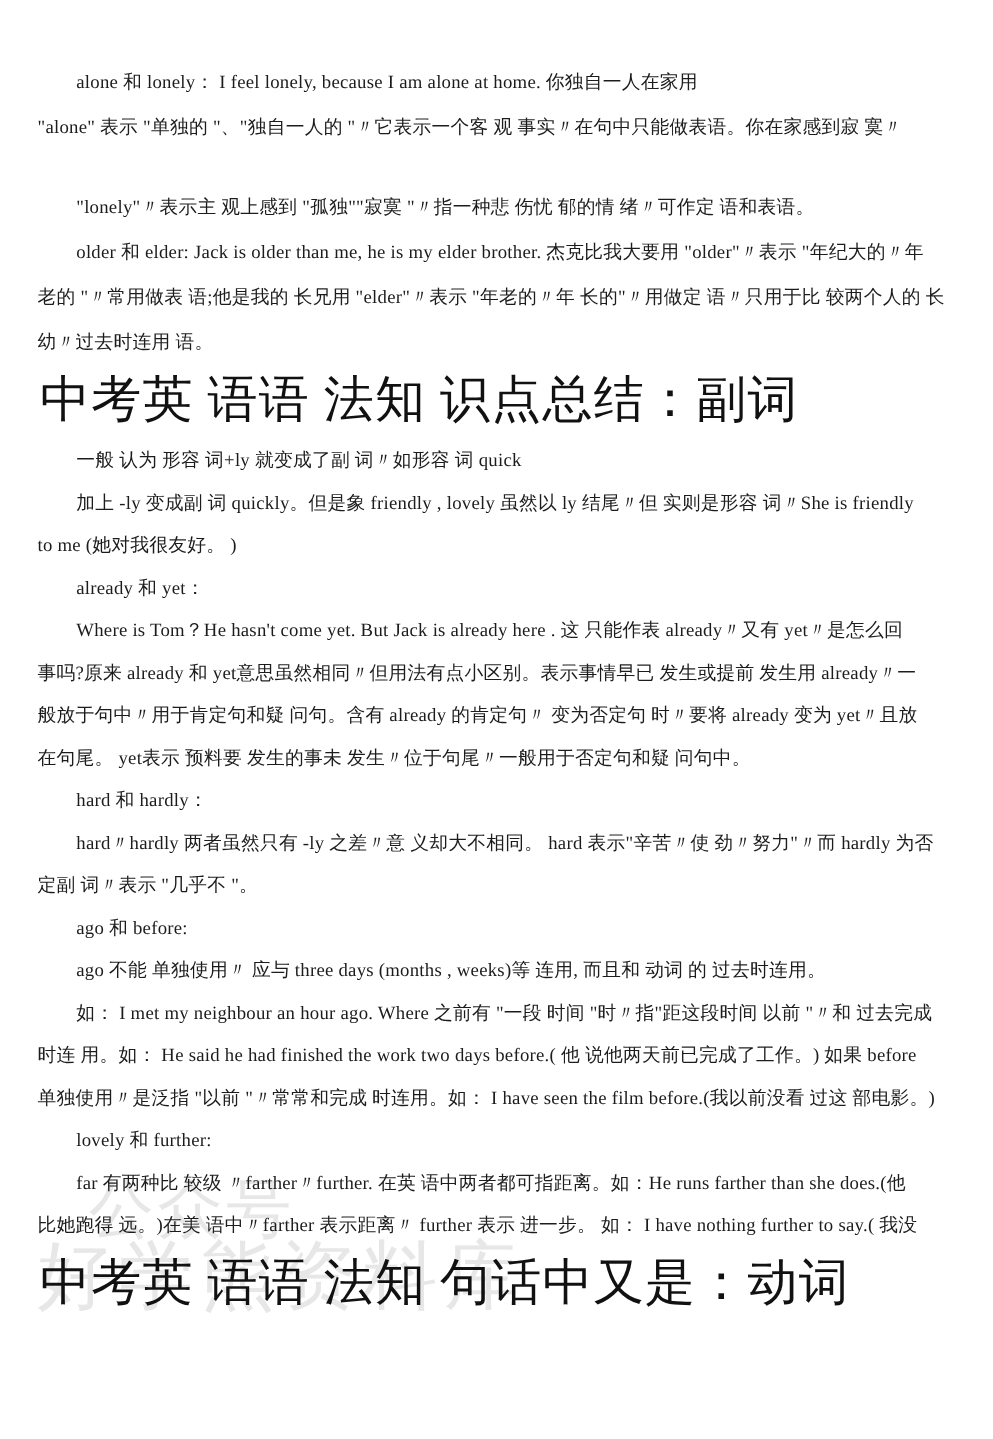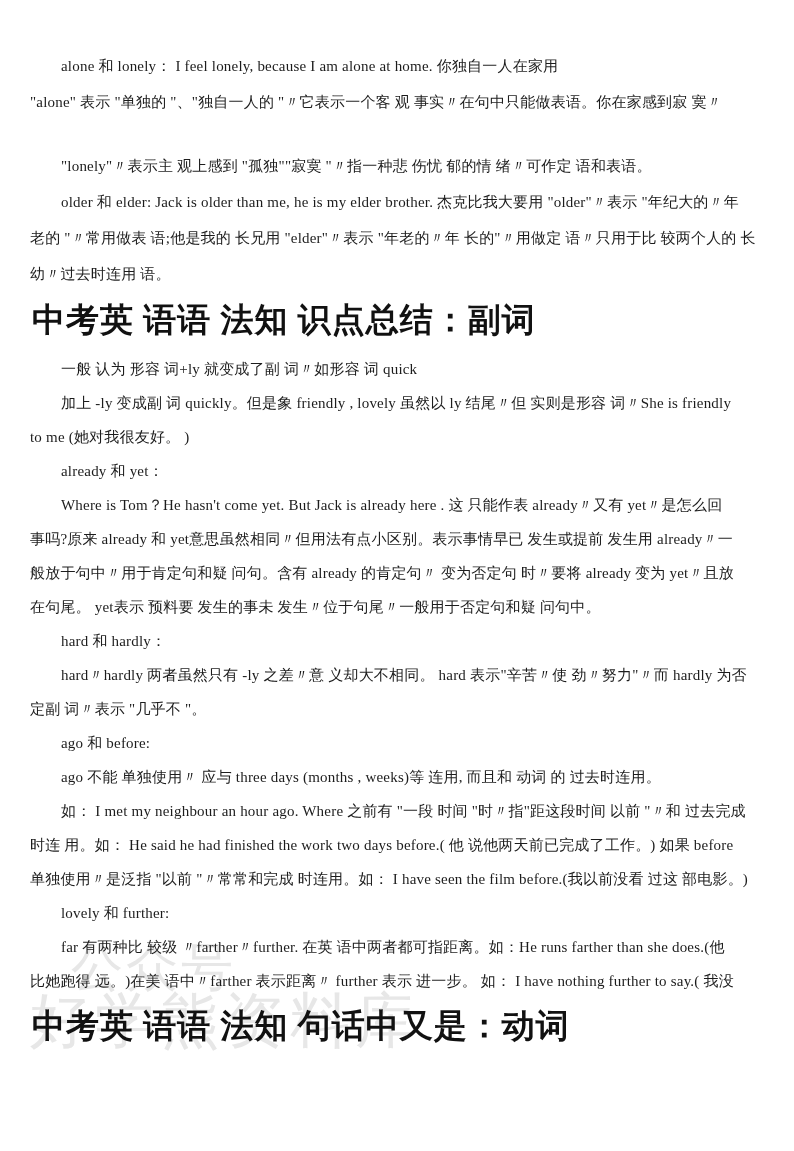--- a/index.html
+++ b/index.html
@@ -56,23 +56,23 @@
   .body-block.s2 .line { line-height: 34px; height: 34px; }
   .line {
     font-size: 15px;
     white-space: nowrap;
     overflow: hidden;
     letter-spacing: 0.2px;
   }
   .line.indent { padding-left: 31px; }
   .line.blank { height: 28px !important; }
   .heading {
-    font-size: 33px;
+    font-size: 40px;
     line-height: 44px;
-    font-weight: 700;
+    font-weight: 400;
     letter-spacing: 1px;
     margin: 6px 0 10px 2px;
     white-space: nowrap;
     font-family: "Liberation Serif", "DejaVu Serif", serif;
     color: #111111;
   }
 </style>
 </head>
 <body>
 

